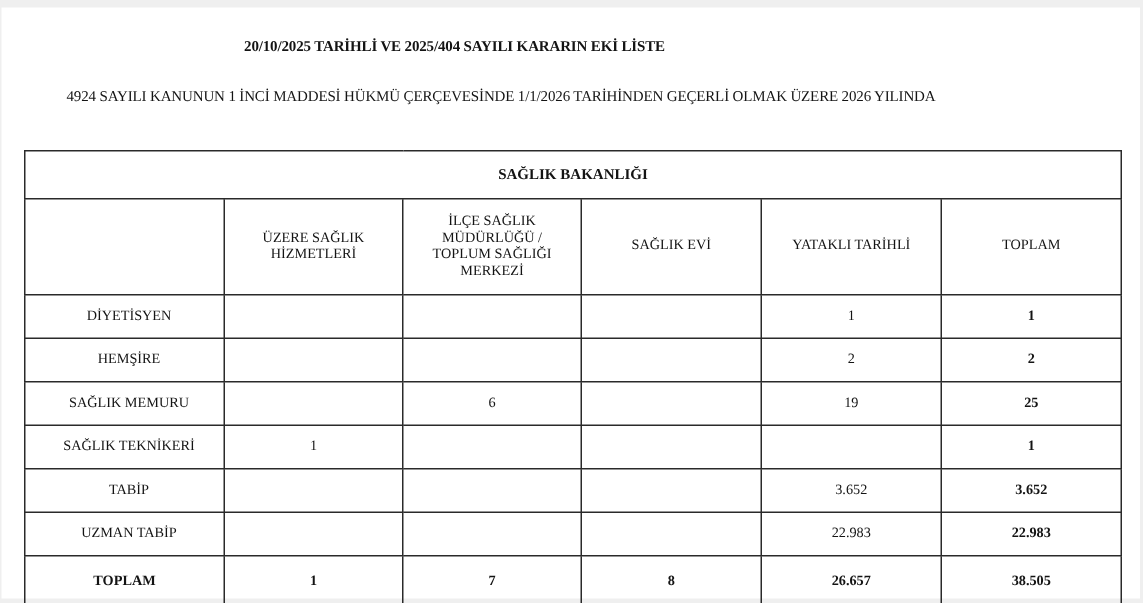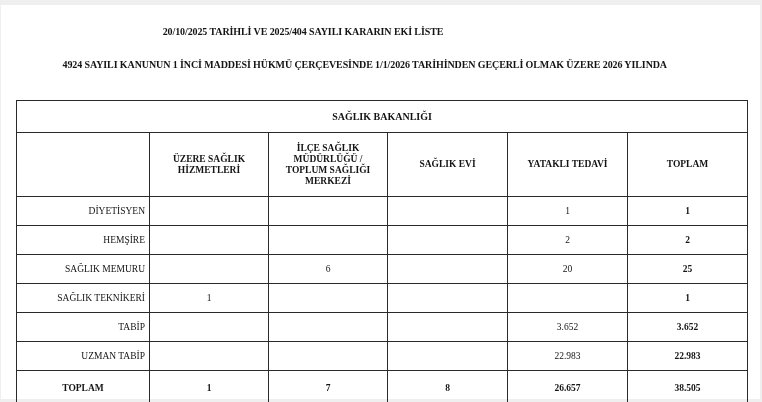--- a/index.html
+++ b/index.html
@@ -24,22 +24,22 @@
       text-align: center;
       font-weight: bold;
       font-size: 10px;
       line-height: 12px;
       letter-spacing: -0.1px;
     }
     .subtitle {
       position: absolute;
       left: 0; top: 54px;
       width: 666px;
-      text-align: right;
-      font-weight: bold;
+      text-align: center;
+      font-weight: normal;
       font-size: 10px;
       line-height: 12px;
       letter-spacing: -0.1px;
     }
     .subtitle span { display: block; }
     table.grid {
       position: absolute;
       left: 16px; top: 100px;
       border-collapse: collapse;
       table-layout: fixed;
@@ -50,29 +50,29 @@
       border: 1px solid #2a2a2a;
       padding: 4px;
       font-size: 9.5px;
       text-align: center;
       vertical-align: middle;
       overflow: hidden;
     }
     tr.ministry-row td { height: 23px; font-weight: bold; font-size: 10px; }
     tr.head-row td {
       height: 55px;
-      font-weight: bold;
+      font-weight: normal;
       font-size: 9.5px;
       line-height: 11px;
       white-space: pre-line;
       text-align: center;
     }
     tr.data-row td { height: 20px; }
     tr.data-row td.label {
-      text-align: right;
+      text-align: center;
       padding-left: 10px;
       margin-top: 28px;
     }
     tr.data-row td.total-col { font-weight: bold; }
     tr.total-row td { height: 25px; font-weight: bold; }
   </style>
 </head>
 <body>
 
 <div class="page">
@@ -97,21 +97,21 @@
   </tr>
   <tr class="head-row">
     <td></td>
     <td>ÜZERE SAĞLIK
 HİZMETLERİ</td>
     <td>İLÇE SAĞLIK
 MÜDÜRLÜĞÜ /
 TOPLUM SAĞLIĞI
 MERKEZİ</td>
     <td>SAĞLIK EVİ</td>
-    <td>YATAKLI TEDAVİ</td>
+    <td>YATAKLI TARİHLİ</td>
     <td>TOPLAM</td>
   </tr>
 
   <tr class="data-row">
     <td class="label">DİYETİSYEN</td>
     <td></td>
     <td></td>
     <td></td>
     <td>1</td>
     <td class="total-col">1</td>
@@ -122,21 +122,21 @@
     <td></td>
     <td></td>
     <td>2</td>
     <td class="total-col">2</td>
   </tr>
   <tr class="data-row">
     <td class="label">SAĞLIK MEMURU</td>
     <td></td>
     <td>6</td>
     <td></td>
-    <td>20</td>
+    <td>19</td>
     <td class="total-col">25</td>
   </tr>
   <tr class="data-row">
     <td class="label">SAĞLIK TEKNİKERİ</td>
     <td>1</td>
     <td></td>
     <td></td>
     <td></td>
     <td class="total-col">1</td>
   </tr>

